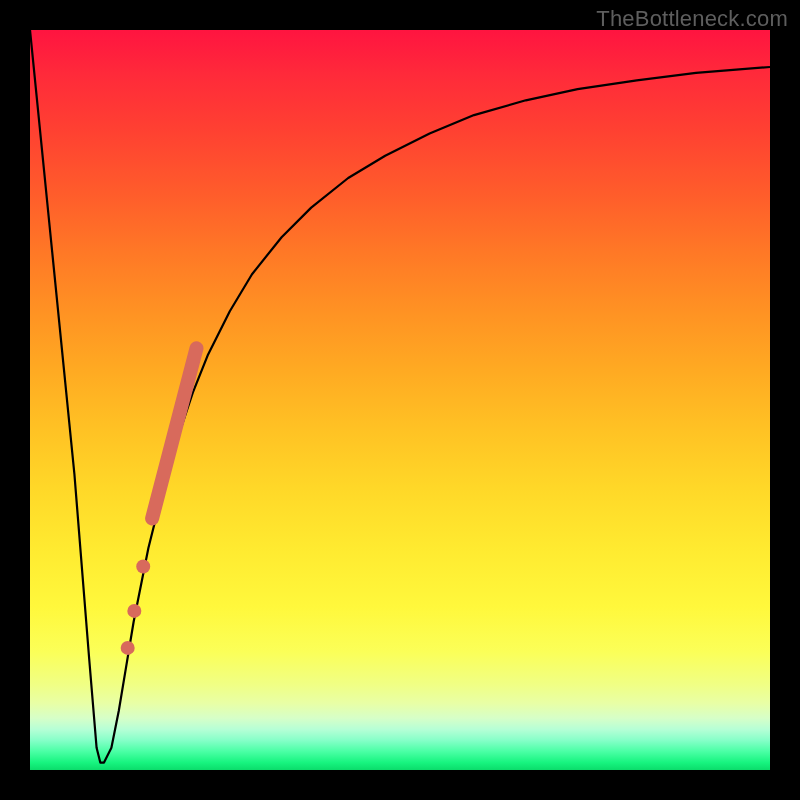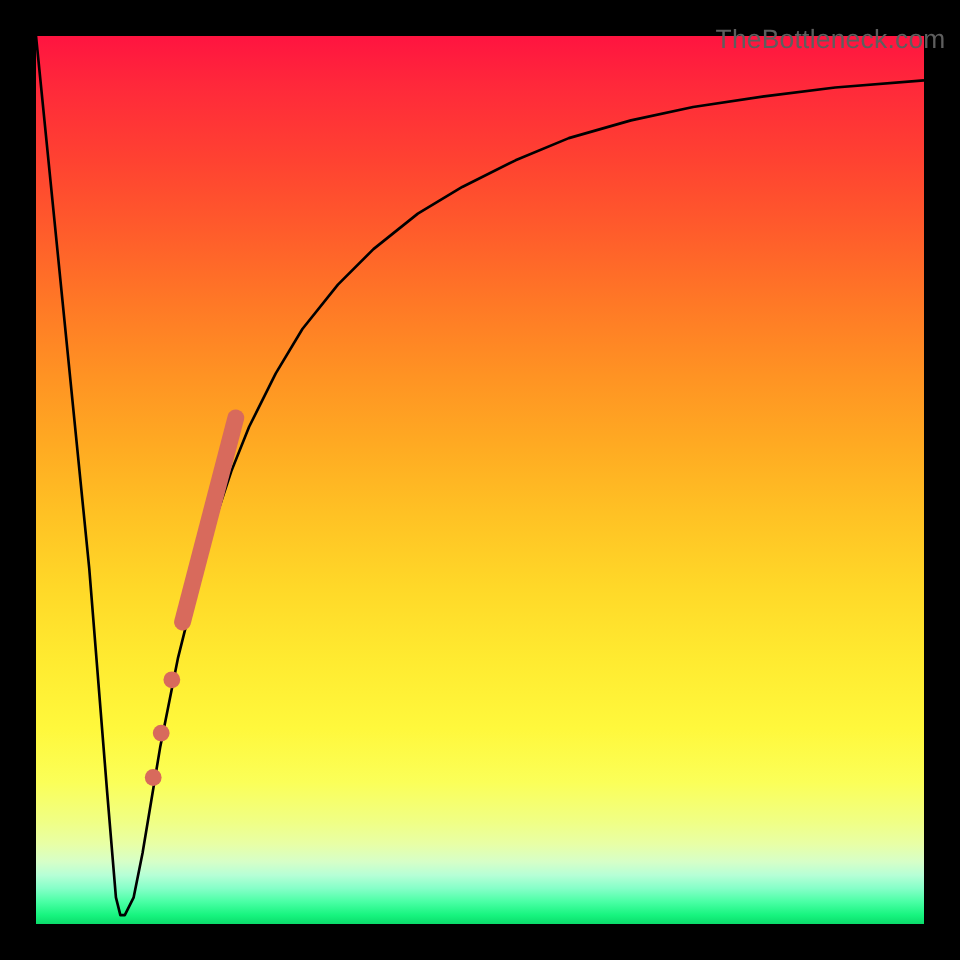--- a/index.html
+++ b/index.html
@@ -46,21 +46,21 @@
       #d6ffc8 93%,
       #b6ffd6 94.5%,
       #85ffc8 96%,
       #4affa5 97.5%,
       #17f47f 99%,
       #0bdc6b 100%
     );
   }
   .watermark {
     position: absolute;
-    top: 20px;
+    top: 6px;
     right: 12px;
     color: #5e5e5e;
     font-size: 22px;
     font-weight: 400;
     letter-spacing: 0.2px;
     user-select: none;
   }
   svg.lines {
     position: absolute;
     inset: 0;

